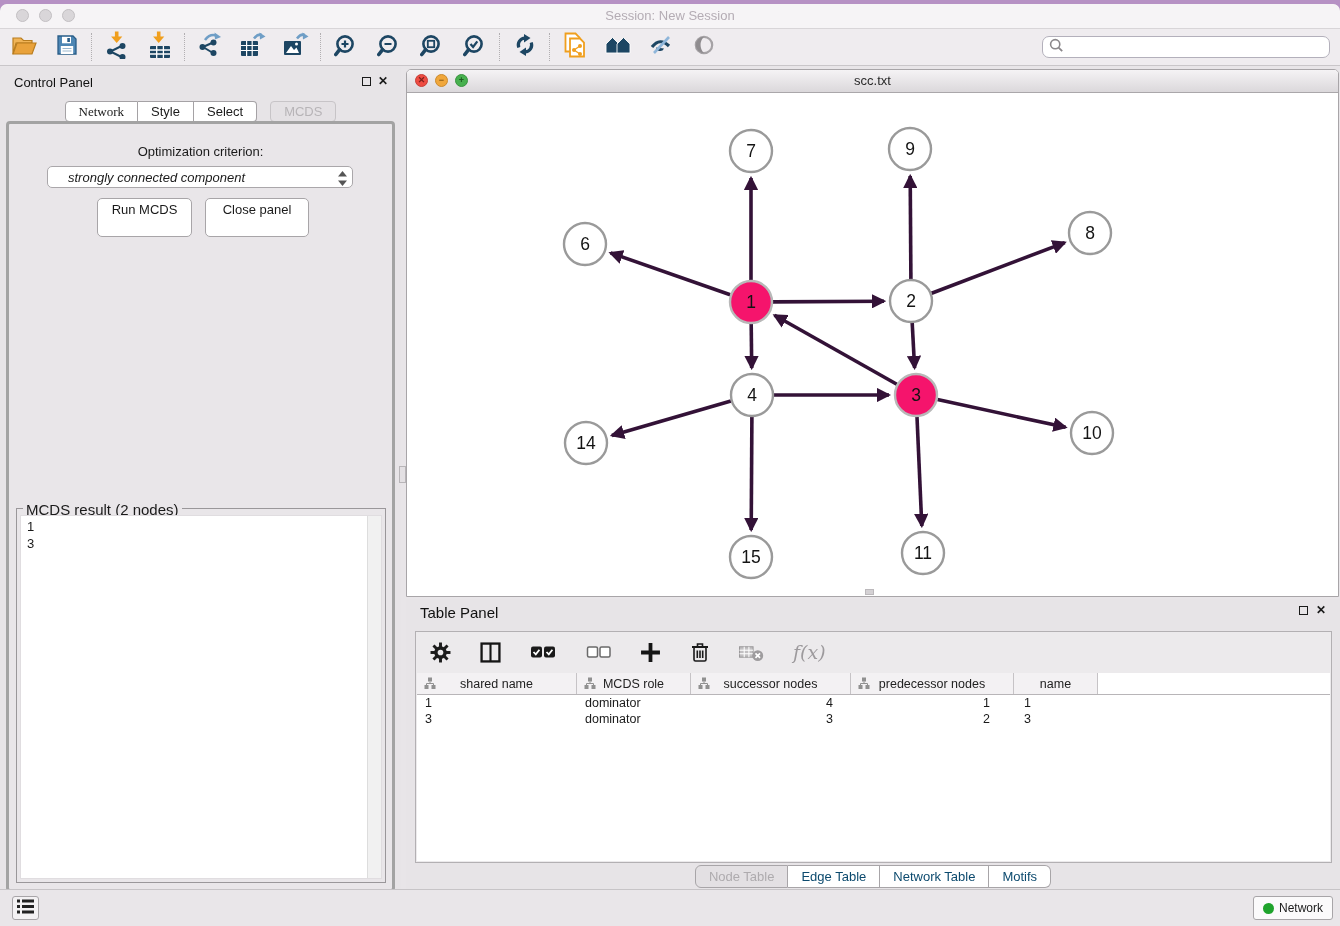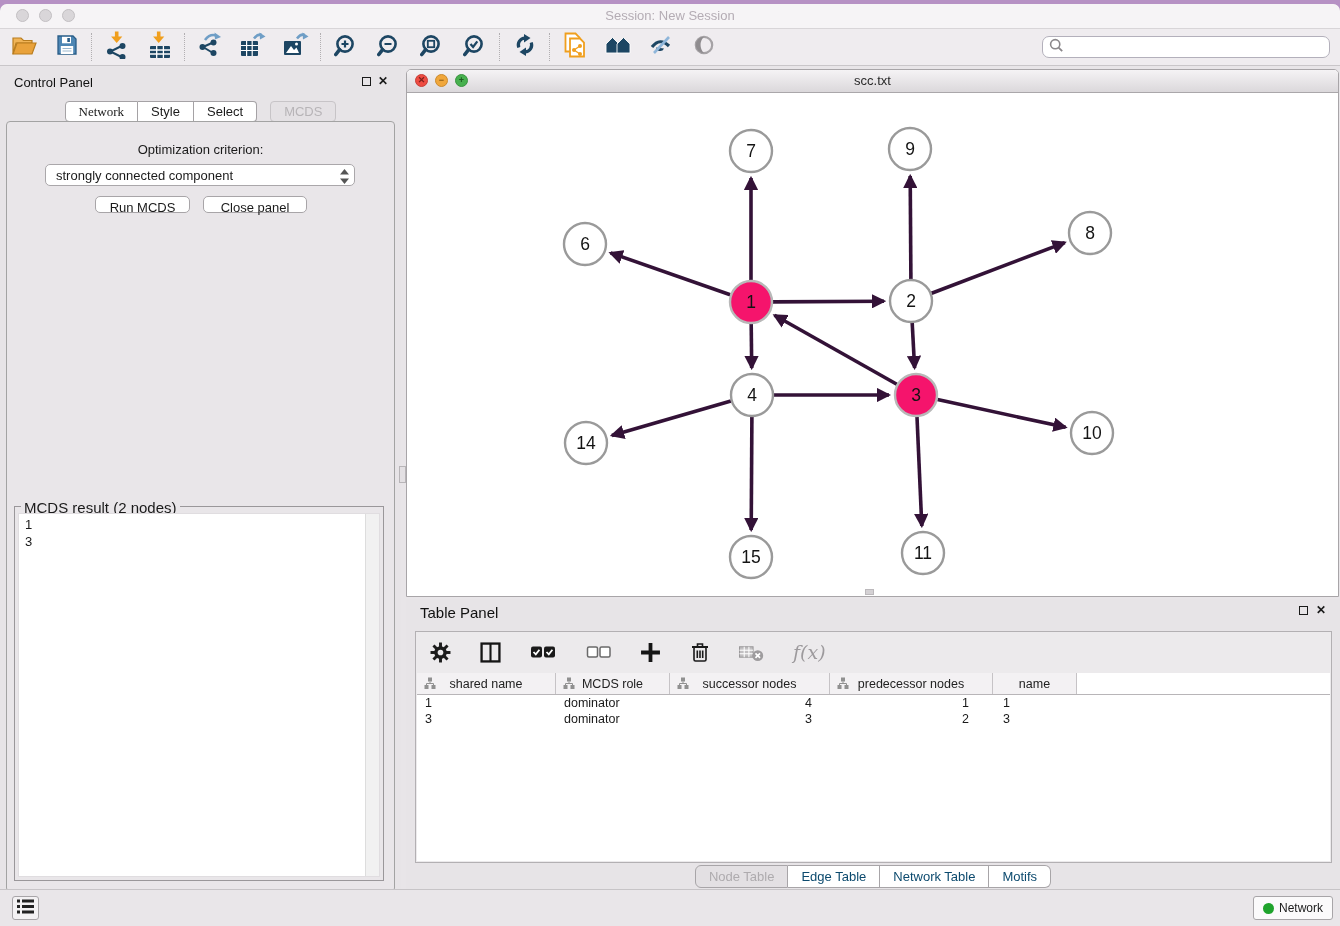--- a/index.html
+++ b/index.html
@@ -23,25 +23,25 @@
   .cpanel{position:absolute;left:0;top:63px;width:401px;bottom:21px;background:#e7e4e7;}
   .cp-head{position:absolute;top:6px;left:0;right:0;height:20px;}
   .cp-title{position:absolute;left:14px;top:2px;font-size:13px;color:#111;}
   .float-ic{position:absolute;top:4px;width:9px;height:9px;border:1.5px solid #1a1a1a;box-sizing:border-box;}
   .close-ic{position:absolute;top:1px;font-size:12px;font-weight:bold;color:#1a1a1a;}
   .cp-tabs{position:absolute;top:34px;left:0;right:0;height:21px;display:flex;justify-content:center;}
   .ctab{height:21px;line-height:20px;padding:0 13px;background:#fff;border:1px solid #a5a2a5;font-size:13px;box-sizing:border-box;border-left-width:0;}
   .ctab.first{border-left-width:1px;border-radius:4px 0 0 4px;font-family:Liberation Serif, serif;}
   .ctab.last{border-radius:0 4px 4px 0;}
   .ctab.mcds{border-left-width:1px;margin-left:13px;border-radius:4px;background:#e4e1e4;color:#b7b4b7;border-color:#c7c4c7;}
-  .cp-box{position:absolute;left:6px;top:54px;right:6px;bottom:13px;background:#e9e6e9;border:1px solid #a3a3a3;border-radius:4px;}
+  .cp-box{position:absolute;left:6px;top:54px;right:6px;bottom:13px;background:#e9e6e9;border:3px solid #a3a3a3;border-radius:4px;}
   .opt-label{position:absolute;top:20px;left:0;right:0;text-align:center;font-size:13px;}
-  .cp-select{position:absolute;top:42px;left:38px;right:39px;height:22px;background:#fff;border:1px solid #aaa7aa;border-radius:5px;font-size:13px;line-height:21px;padding-left:10px;box-sizing:border-box;}
+  .cp-select{position:absolute;top:42px;left:38px;right:39px;height:22px;background:#fff;border:1px solid #aaa7aa;border-radius:5px;font-size:13px;line-height:21px;padding-left:20px;box-sizing:border-box;font-style:italic;}
   .cp-select .spin{position:absolute;right:5px;top:4px;}
-  .cp-btn{position:absolute;top:74px;height:17px;background:#fff;border:1px solid #a8a5a8;border-radius:5px;font-size:13px;text-align:center;line-height:21px;box-sizing:border-box;}
+  .cp-btn{position:absolute;top:74px;height:39px;background:#fff;border:1px solid #a8a5a8;border-radius:5px;font-size:13px;text-align:center;line-height:21px;box-sizing:border-box;}
   .result-box{position:absolute;left:7px;top:384px;width:368px;height:373px;border:1px solid #9a979a;background:#e9e6e9;}
   .result-legend{position:absolute;top:-8px;left:6px;background:#e9e6e9;padding:0 3px;font-size:15px;}
   .result-white{position:absolute;left:3px;right:3px;top:6px;bottom:3px;background:#fff;border:1px solid #e0dde0;}
   .result-lines{position:absolute;left:6px;top:2px;font-size:13px;line-height:17px;white-space:pre;}
   .result-scroll{position:absolute;right:0;top:0;bottom:0;width:13px;background:#f1f1f1;border-left:1px solid #ddd;}
 
   
   .split-handle{position:absolute;left:399px;top:462px;width:7px;height:17px;background:#e3e0e3;border:1px solid #b8b5b8;box-sizing:border-box;}
 
   
@@ -59,21 +59,21 @@
   .tpanel{position:absolute;left:406px;top:595px;width:934px;bottom:36px;background:#e7e4e7;}
   .tp-title{position:absolute;left:14px;top:5px;font-size:15px;color:#111;}
   .tp-box{position:absolute;left:9px;top:32px;right:8px;height:232px;border:1px solid #b3b0b3;background:#eceaec;box-sizing:border-box;}
   .tp-toolbar{position:absolute;top:0;left:0;right:0;height:40px;display:flex;align-items:center;padding-left:14px;gap:29px;}
   .tico{display:flex;align-items:center;justify-content:center;}
   .fx{font-family:"DejaVu Serif",serif;font-style:italic;color:#9d9a9d;font-size:19px;}
   .ttable{position:absolute;top:41px;left:1px;right:1px;bottom:1px;background:#fff;overflow:hidden;}
   .thead{display:flex;height:21px;border-bottom:1px solid #b8b5b8;}
   .hcell{position:relative;background:#f3f1f3;border-right:1px solid #c6c3c6;font-size:12.5px;display:flex;align-items:center;justify-content:center;box-sizing:border-box;color:#222;}
   .hcell .tree{position:absolute;left:7px;top:4px;}
-  .c0{width:139px;} .c1{width:114px;} .c2{width:160px;} .c3{width:163px;} .c4{width:84px;}
+  .c0{width:160px;} .c1{width:114px;} .c2{width:160px;} .c3{width:163px;} .c4{width:84px;}
   .trow{display:flex;height:16px;font-size:12.5px;align-items:center;}
   .tcell{box-sizing:border-box;overflow:hidden;white-space:nowrap;}
   .trow .c0{padding-left:8px;} .trow .c1{padding-left:8px;}
   .trow .c2{text-align:right;padding-right:18px;} .trow .c3{text-align:right;padding-right:24px;}
   .trow .c4{padding-left:10px;}
   .tp-tabs{position:absolute;bottom:2px;left:0;right:0;height:23px;display:flex;justify-content:center;}
   .ttab{height:23px;line-height:21px;padding:0 13px;background:#fff;border:1px solid #a8a5a8;font-size:13px;box-sizing:border-box;border-left-width:0;color:#0c4a6e;}
   .ttab.first{border-left-width:1px;border-radius:6px 0 0 6px;}
   .ttab.last{border-radius:0 6px 6px 0;}
   .ttab.active{background:#e3e0e3;color:#aeabae;}

